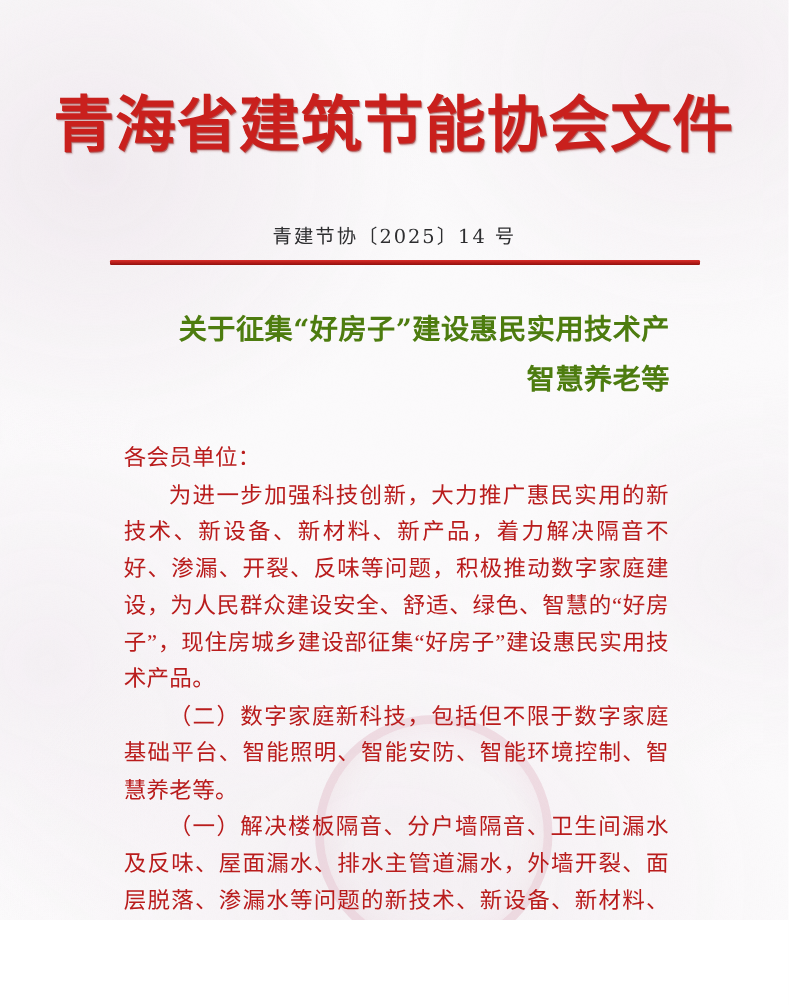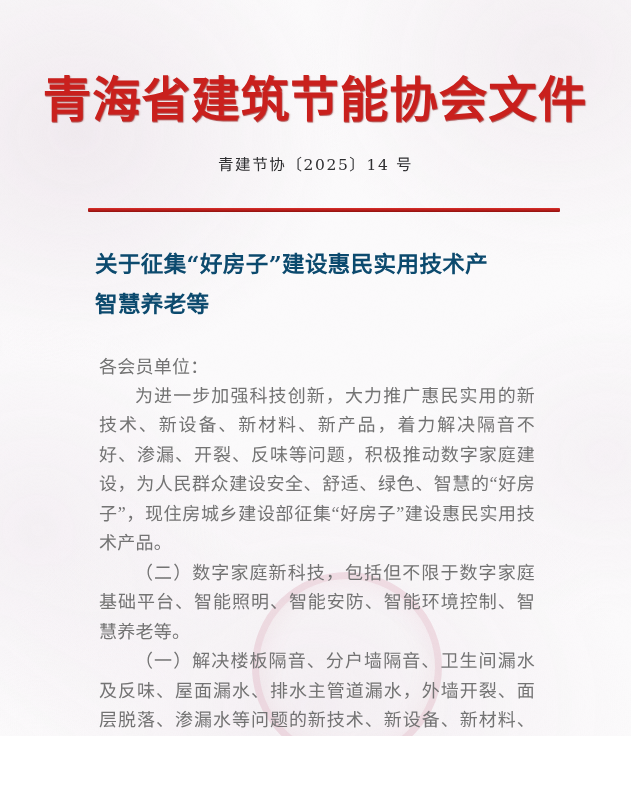--- a/index.html
+++ b/index.html
@@ -81,21 +81,21 @@
     text-shadow:
       0.6px 0.6px 0 rgba(150, 18, 16, 0.55),
       1.2px 1.2px 1.4px rgba(120, 14, 12, 0.30);
     white-space: nowrap;
     transform: scaleX(0.99);
   }
 
   .doc-number {
     position: absolute;
     left: 0;
-    top: 152px;
+    top: 176px;
     width: 631px;
     text-align: center;
     font-size: 15.5px;
     letter-spacing: 1.6px;
     color: #2e2e30;
     font-family: "DejaVu Serif", "Liberation Serif", serif;
   }
 
   .red-rule {
     position: absolute;
@@ -106,42 +106,42 @@
     background: linear-gradient(to bottom, #d9302c 0%, #b51b18 55%, #8f110f 100%);
     border-radius: 1px;
   }
 
   
   .doc-title {
     position: absolute;
     left: 95px;
     top: 244px;
     width: 441px;
-    text-align: left;
+    text-align: right;
     font-family: "DejaVu Serif", "Liberation Serif", serif;
     font-size: 22.5px;
     font-weight: 700;
     line-height: 40px;
     letter-spacing: 0.4px;
-    color: #0c4a6e;
+    color: #4d7c0f;
   }
 
   
   .body-block {
     position: absolute;
     left: 99px;
     top: 352px;
     width: 448px;
   }
   .para {
     font-family: "DejaVu Serif", "Liberation Serif", serif;
     font-size: 18px;
     line-height: 29.5px;
     letter-spacing: 0.25px;
-    color: #737373;
+    color: #b91c1c;
     text-align: justify;
     text-justify: inter-character;
     margin: 0 12px 0 0;
   }
   .para.indent {
     text-indent: 36px;
     font-family: Liberation Serif, serif;
   }
   .para.heading {
     text-indent: 36px;

